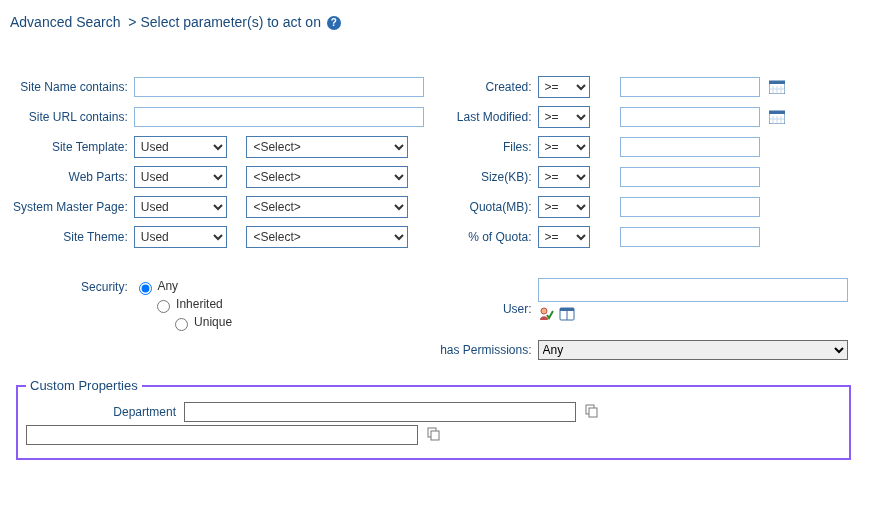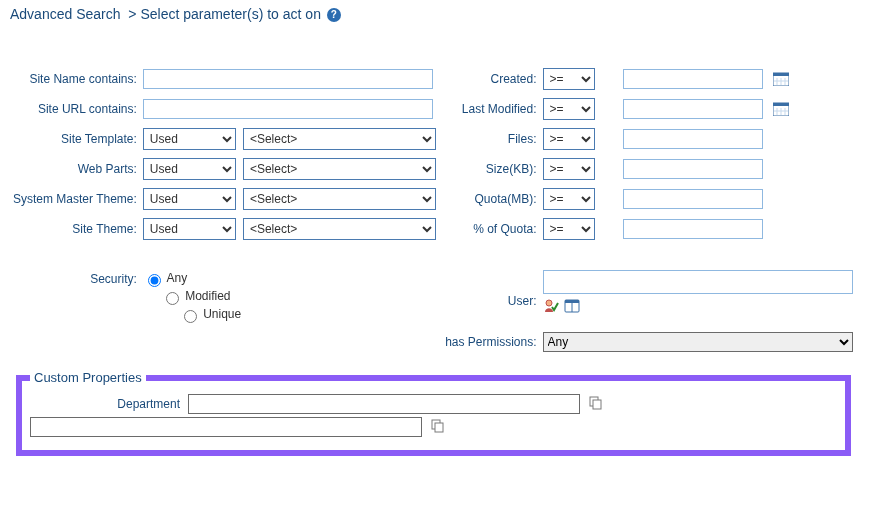--- a/index.html
+++ b/index.html
@@ -6,21 +6,21 @@
   body {
     margin: 0;
     padding: 0;
     font-family: "Segoe UI", Tahoma, Arial, sans-serif;
     font-size: 12px;
     color: #1a4a7a;
     background: #fff;
     width: 869px;
   }
   .breadcrumb {
-    padding: 6px 10px 2px 10px;
+    padding: 14px 10px 2px 10px;
     color: #1a4a7a;
     font-size: 14px;
   }
   .breadcrumb a { color: #1a4a7a; text-decoration: none; }
   .help-icon {
     display: inline-block;
     width: 14px; height: 14px;
     border-radius: 50%;
     background: #2b6cb0;
     color: #fff;
@@ -62,21 +62,21 @@
     border: 1px solid #4a7ab0;
     height: 22px;
     font-family: inherit;
     font-size: 12px;
     background: #fff;
     color: #333;
     padding: 1px 2px;
   }
   .w-wide { width: 290px; }
   .w-used { width: 93px; }
-  .w-select { width: 193px; }
+  .w-select { width: 162px; }
   .w-op { width: 52px; }
   .w-num { width: 140px; }
   .cal-icon {
     display: inline-block;
     vertical-align: middle;
     margin-left: 6px;
     cursor: pointer;
   }
   .radio-row { display: block; padding: 1px 0; color: #333; }
   .radio-row input { vertical-align: middle; margin-right: 3px; }
@@ -94,21 +94,21 @@
   .perm-row td { padding-top: 18px; }
   select.wide-perm {
     width: 310px;
     height: 20px;
     border: 1px solid #6a6a6a;
     font-family: inherit;
     font-size: 12px;
   }
   fieldset.custom {
     margin: 14px 8px 6px 6px;
-    border: 6px solid #8b5cf6;
+    border: 2px solid #8b5cf6;
     padding: 6px 16px 10px 8px;
   }
   fieldset.custom legend {
     color: #1a4a7a;
     font-size: 13px;
     padding: 0 4px;
   }
   .cp-row { display: flex; align-items: center; margin: 3px 0; }
   .cp-label { width: 158px; text-align: right; padding-right: 8px; color: #1a4a7a; }
   .cp-input { border: 1px solid #6a6a6a; height: 20px; width: 392px; padding: 1px 3px; font-family: inherit; font-size: 12px; }
@@ -182,21 +182,21 @@
   <tr>
     <td class="label">Web Parts:</td>
     <td><select class="sel w-used"><option>Used</option></select></td>
     <td><select class="sel w-select"><option>&lt;Select&gt;</option></select></td>
     <td class="label-r">Size(KB):</td>
     <td><select class="sel w-op"><option>&gt;=</option></select></td>
     <td><input class="text w-num" value="" style=""></td>
   </tr>
 
   <tr>
-    <td class="label" style="line-height:1.1">System Master Theme:</td>
+    <td class="label" style="line-height:1.1">System Master Page:</td>
     <td><select class="sel w-used"><option>Used</option></select></td>
     <td><select class="sel w-select"><option>&lt;Select&gt;</option></select></td>
     <td class="label-r">Quota(MB):</td>
     <td><select class="sel w-op"><option>&gt;=</option></select></td>
     <td><input class="text w-num" value="" style=""></td>
   </tr>
 
   <tr>
     <td class="label">Site Theme:</td>
     <td><select class="sel w-used"><option>Used</option></select></td>
@@ -212,21 +212,21 @@
 
   <tr>
     <td class="label" style="vertical-align:top; padding-top:6px">Security:</td>
     <td colspan="2" style="vertical-align:top">
       <label class="radio-row">
         <input type="radio" name="sec" checked="" style="">
         <span>Any</span>
       </label>
       <label class="radio-row indent1">
         <input type="radio" name="sec" style="">
-        <span>Modified</span>
+        <span>Inherited</span>
       </label>
       <label class="radio-row indent2">
         <input type="radio" name="sec" style="">
         <span>Unique</span>
       </label>
     </td>
     <td class="label-r" style="vertical-align:top; padding-top:28px">User:</td>
     <td colspan="2" style="vertical-align:top">
       <div class="user-box" contenteditable="true" style=""></div>
       <div class="user-icons">

